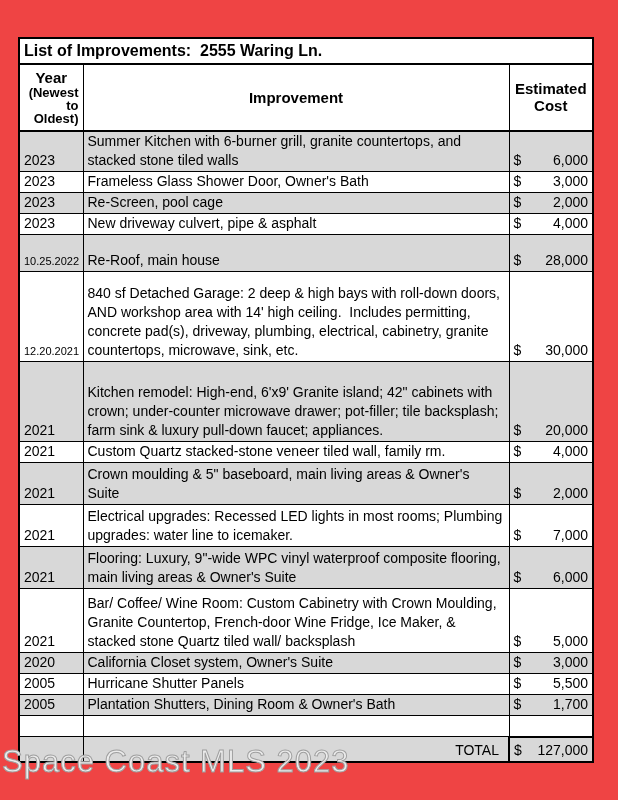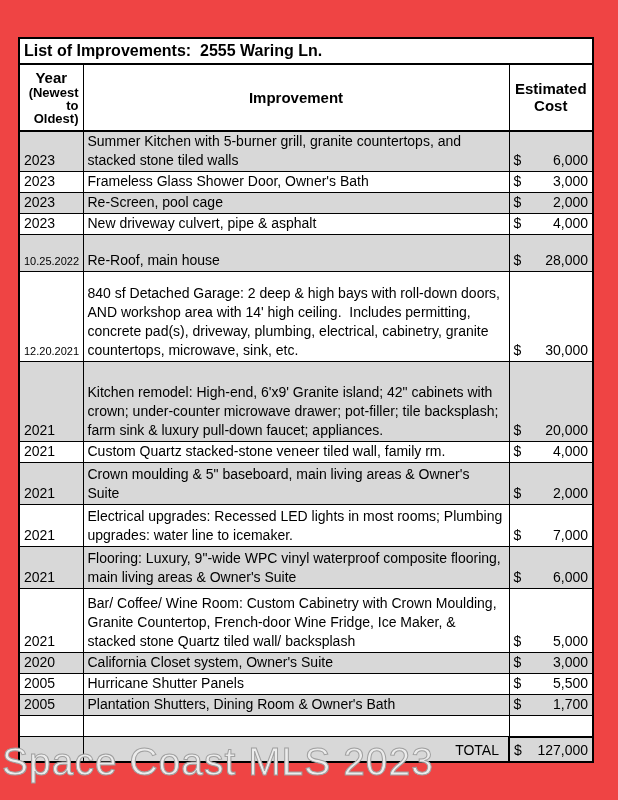--- a/index.html
+++ b/index.html
@@ -61,21 +61,21 @@
   tbody.rows tr:nth-child(even) td { background: #ffffff; }
   
   tfoot td { background: #d8d8d8; height: 22px; }
   tfoot td.t-label { text-align: right; padding-right: 9px; padding-left: 19px; }
   tfoot td.c-cost { border: 2px solid #000; }
   
   .watermark {
     position: absolute;
     left: 2px;
     top: 745px;
-    font-size: 39px;
+    font-size: 31px;
     line-height: 34px;
     letter-spacing: 1px;
     white-space: nowrap;
     color: #ececec;
     -webkit-text-stroke: 1px #9f9f9f;
   }
   .footnote {
     position: absolute;
     left: 246px;
     top: 800px;
@@ -108,21 +108,21 @@
         <td>Improvement</td>
         <td>
           <div>Estimated</div>
           <div>Cost</div>
         </td>
       </tr>
     </thead>
     <tbody class="rows">
         <tr style="height: 40px;">
           <td class="c-year">2023</td>
-          <td class="c-imp">Summer Kitchen with 5-burner grill, granite countertops, and stacked stone tiled walls</td>
+          <td class="c-imp">Summer Kitchen with 6-burner grill, granite countertops, and stacked stone tiled walls</td>
           <td class="c-cost">
             <div class="cost-wrap">
               <span>$</span>
               <span>6,000</span>
             </div>
           </td>
         </tr>
         <tr style="height: 21px;">
           <td class="c-year">2023</td>
           <td class="c-imp">Frameless Glass Shower Door, Owner's Bath</td>

